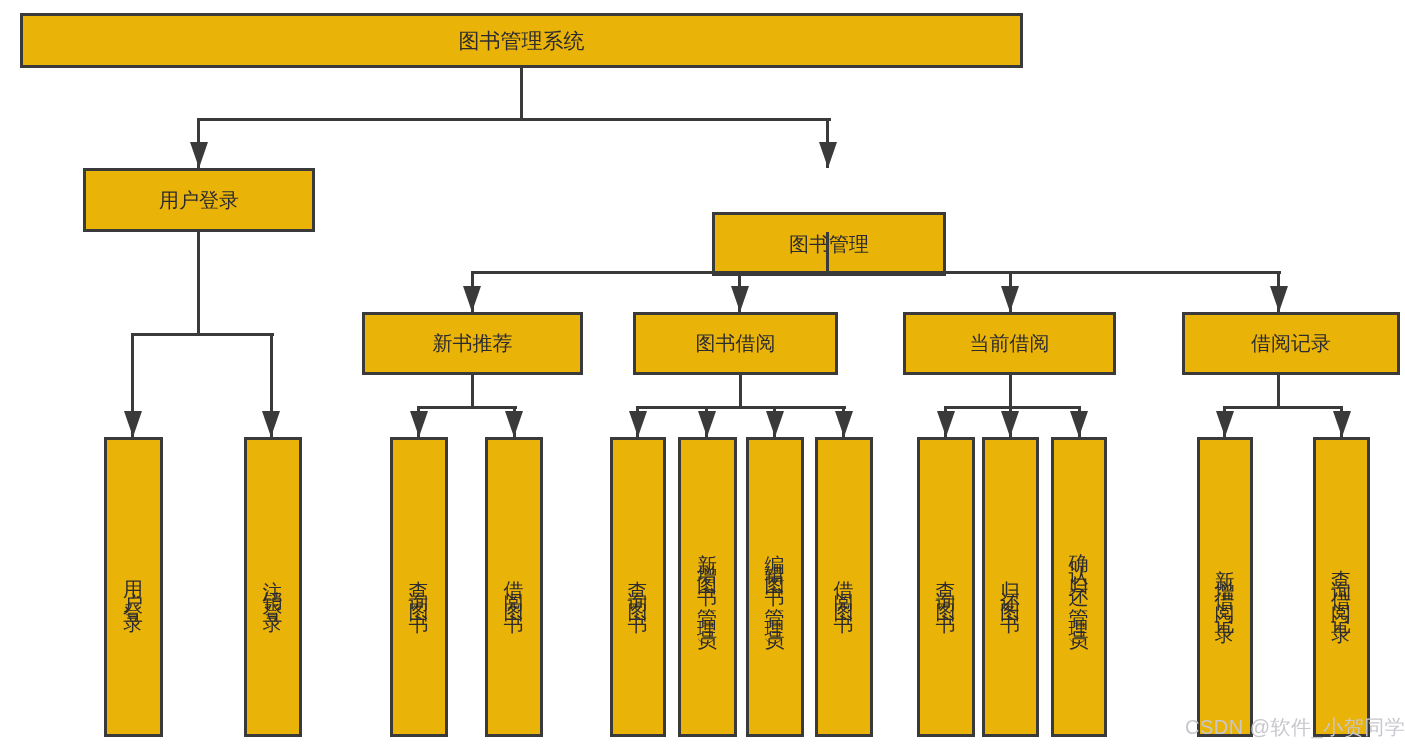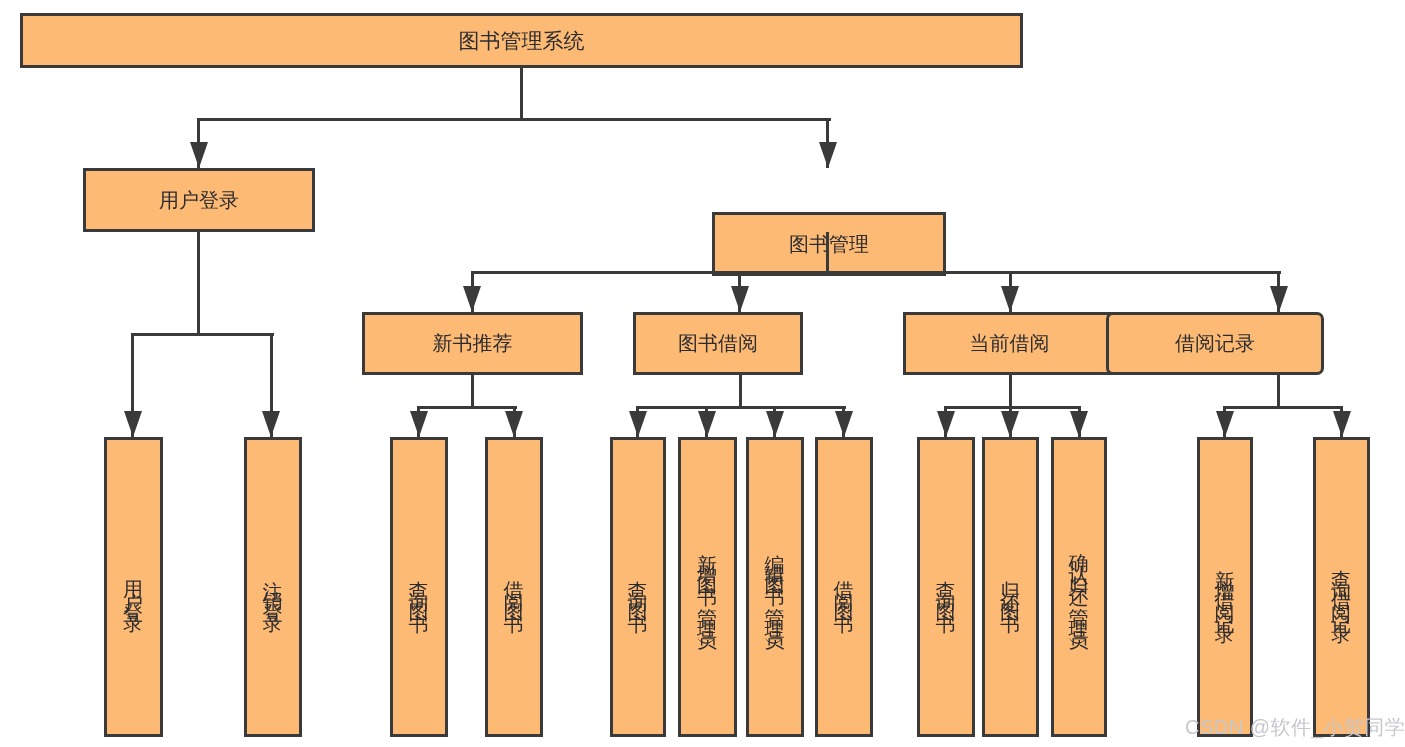--- a/index.html
+++ b/index.html
@@ -6,21 +6,21 @@
   #stage{
     position:relative;
     width:1405px;height:747px;
     background:var(--background,#ffffff);
     font-family:"Liberation Sans","DejaVu Sans",sans-serif;
     overflow:hidden;
   }
   .box{
     position:absolute;box-sizing:border-box;
     border:3px solid var(--line,#3a3a3a);
-    background:#fdba74;
+    background:#eab308;
     display:flex;align-items:center;justify-content:center;
     color:var(--text,#2c2c30);
     font-size:20px;
     text-align:center;
     white-space:nowrap;
   }
   .box.title{font-size:21px;}
   .vbox{
     writing-mode:vertical-rl;
     text-orientation:mixed;
@@ -74,23 +74,23 @@
   <div class="vline" style="left:471px;top:271px;height:41px;"></div>
   <div class="vline" style="left:738px;top:271px;height:41px;"></div>
   <div class="vline" style="left:1009px;top:271px;height:41px;"></div>
   <div class="vline" style="left:1277px;top:271px;height:41px;"></div>
   <div class="arrow" style="left:463px;top:286px;"></div>
   <div class="arrow" style="left:731px;top:286px;"></div>
   <div class="arrow" style="left:1001px;top:286px;"></div>
   <div class="arrow" style="left:1270px;top:286px;"></div>
 
   <div class="box" style="left:362px;top:312px;width:221px;height:63px;">新书推荐</div>
-  <div class="box" style="left:633px;top:312px;width:170px;height:63px;">图书借阅</div>
+  <div class="box" style="left:633px;top:312px;width:205px;height:63px;">图书借阅</div>
   <div class="box" style="left:903px;top:312px;width:213px;height:63px;">当前借阅</div>
-  <div class="box" style="left:1106px;top:312px;width:218px;height:63px;border-radius:7px;">借阅记录</div>
+  <div class="box" style="left:1182px;top:312px;width:218px;height:63px;">借阅记录</div>
 
   <div class="vline" style="left:471px;top:375px;height:33px;"></div>
   <div class="hline" style="left:417px;top:406px;width:100px;"></div>
   <div class="vline" style="left:417px;top:406px;height:31px;"></div>
   <div class="vline" style="left:513px;top:406px;height:31px;"></div>
   <div class="arrow" style="left:410px;top:411px;"></div>
   <div class="arrow" style="left:505px;top:411px;"></div>
 
   <div class="vline" style="left:739px;top:375px;height:33px;"></div>
   <div class="hline" style="left:636px;top:406px;width:210px;"></div>

